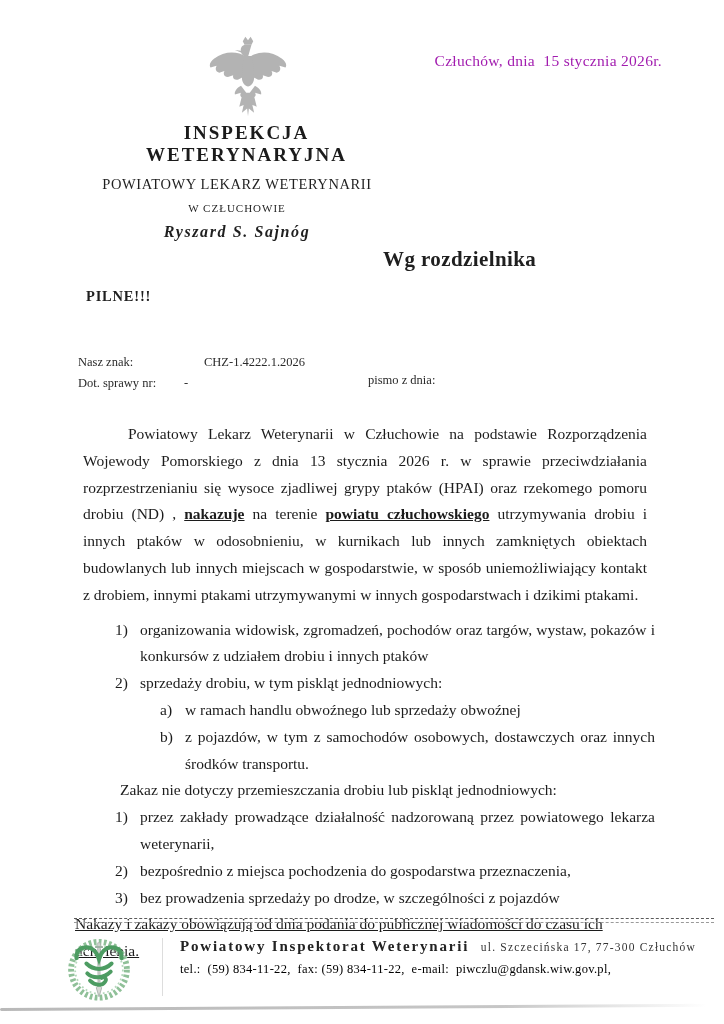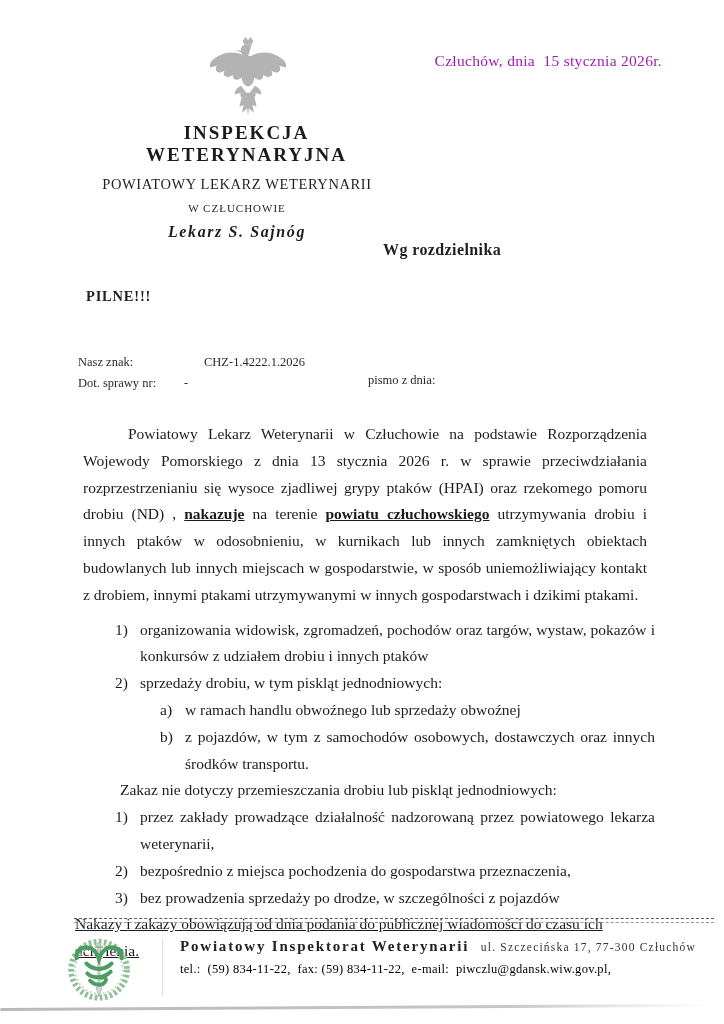--- a/index.html
+++ b/index.html
@@ -18,21 +18,21 @@
   .pre{white-space:pre-wrap;}
 
   
   .date-line{top:52px;right:62px;font-size:15.5px;letter-spacing:.3px;color:#a21caf;}
   .eagle{top:36px;left:204px;width:88px;height:82px;opacity:.85;}
   .letterhead{top:122px;left:70px;width:334px;text-align:center;}
   .lh-org{font-size:19px;font-weight:bold;letter-spacing:2px;color:#1b1b1b;margin-left:19px;}
   .lh-office{margin-top:10px;font-size:14.5px;letter-spacing:.6px;}
   .lh-city{margin-top:9px;font-size:11px;letter-spacing:1px;}
   .lh-signer{margin-top:9px;font-size:16px;font-weight:bold;font-style:italic;letter-spacing:1.6px;}
-  .distribution{top:241px;left:383px;font-size:16px;font-weight:bold;letter-spacing:.4px;}
+  .distribution{top:247px;left:383px;font-size:21px;font-weight:bold;letter-spacing:.4px;}
   .urgent{top:288px;left:86px;font-size:14.5px;font-weight:bold;letter-spacing:.8px;}
 
   
   .ref{font-size:12.5px;color:#2a2a2a;}
   .ref-l1{top:355px;left:78px;}
   .ref-v1{top:355px;left:184px;margin-left:20px;}
   .ref-l2{top:376px;left:78px;}
   .ref-v2{top:376px;left:184px;}
   .ref-l3{top:373px;left:368px;}
 
@@ -79,21 +79,21 @@
       <path d="M58 57 C62 59 66 63 65 67 L58 65 C60 68 58 71 55 70 L52 65 Z"></path>
       <path d="M44 65 L56 65 L60 81 L55 79 L57 88 L51 83 L50 92 L49 83 L43 88 L45 79 L40 81 Z"></path>
     </g>
   </svg>
 </div>
 
 <div class="abs letterhead">
   <div class="lh-org">INSPEKCJA WETERYNARYJNA</div>
   <div class="lh-office">POWIATOWY LEKARZ WETERYNARII</div>
   <div class="lh-city">W CZŁUCHOWIE</div>
-  <div class="lh-signer">Lekarz S. Sajnóg</div>
+  <div class="lh-signer">Ryszard S. Sajnóg</div>
 </div>
 
 <div class="abs distribution">Wg rozdzielnika</div>
 <div class="abs urgent">PILNE!!!</div>
 
 <span class="abs ref ref-l1">Nasz znak:</span>
 <span class="abs ref ref-v1">CHZ-1.4222.1.2026</span>
 <span class="abs ref ref-l2">Dot. sprawy nr:</span>
 <span class="abs ref ref-v2">-</span>
 <span class="abs ref ref-l3">pismo z dnia:</span>

